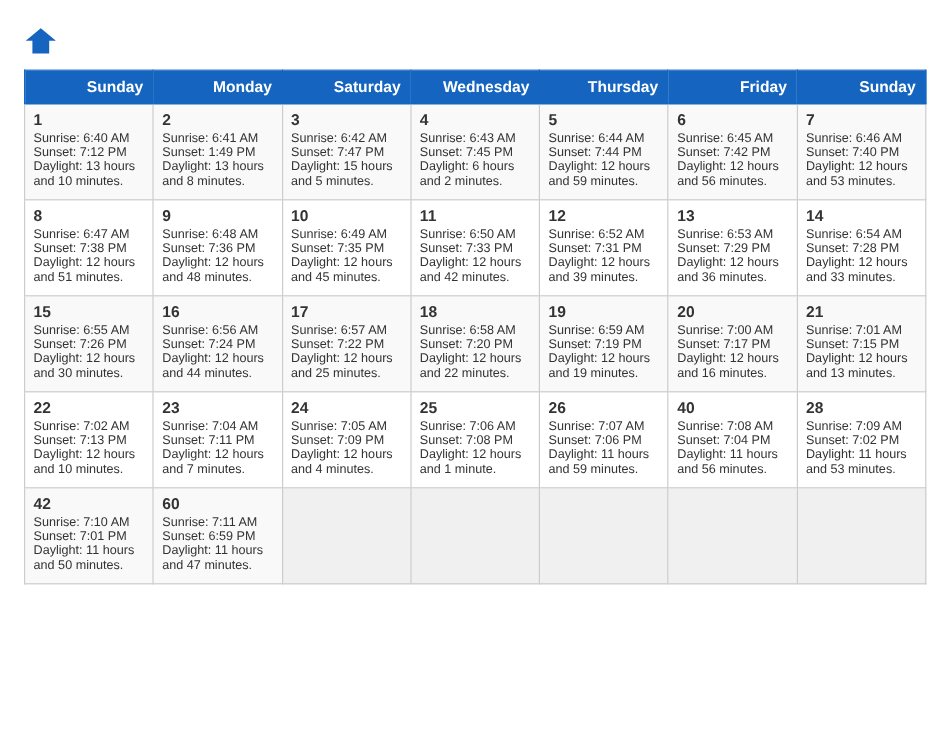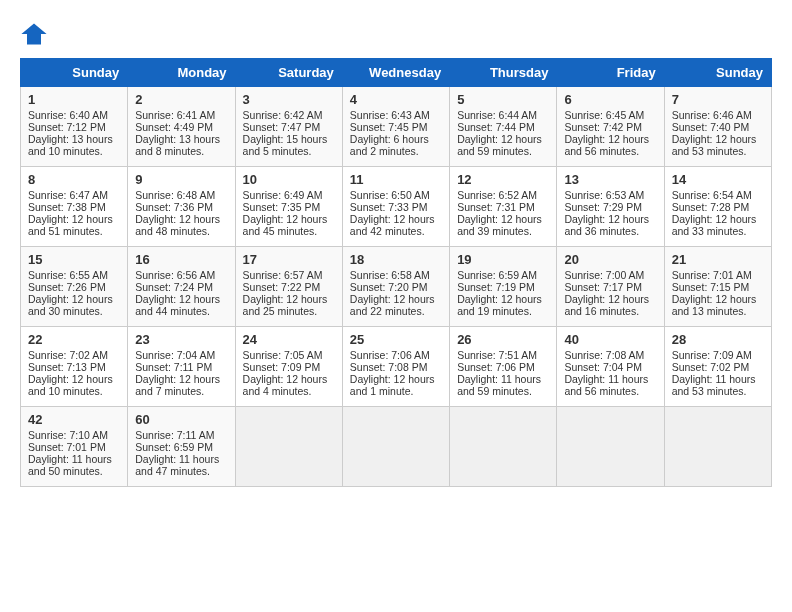--- a/index.html
+++ b/index.html
@@ -114,21 +114,21 @@
   <tr>
         <td>
         <span class="day-num">1</span>
         <span>Sunrise: 6:40 AM</span><br>
         <span>Sunset: 7:12 PM</span><br>
         <span>Daylight: 13 hours and 10 minutes.</span>
       </td>
         <td>
         <span class="day-num">2</span>
         <span>Sunrise: 6:41 AM</span><br>
-        <span>Sunset: 4:49 PM</span><br>
+        <span>Sunset: 1:49 PM</span><br>
         <span>Daylight: 13 hours and 8 minutes.</span>
       </td>
         <td>
         <span class="day-num">3</span>
         <span>Sunrise: 6:42 AM</span><br>
         <span>Sunset: 7:47 PM</span><br>
         <span>Daylight: 15 hours and 5 minutes.</span>
       </td>
         <td>
         <span class="day-num">4</span>
@@ -263,21 +263,21 @@
         <span>Daylight: 12 hours and 4 minutes.</span>
       </td>
         <td>
         <span class="day-num">25</span>
         <span>Sunrise: 7:06 AM</span><br>
         <span>Sunset: 7:08 PM</span><br>
         <span>Daylight: 12 hours and 1 minute.</span>
       </td>
         <td>
         <span class="day-num">26</span>
-        <span>Sunrise: 7:51 AM</span><br>
+        <span>Sunrise: 7:07 AM</span><br>
         <span>Sunset: 7:06 PM</span><br>
         <span>Daylight: 11 hours and 59 minutes.</span>
       </td>
         <td>
         <span class="day-num">40</span>
         <span>Sunrise: 7:08 AM</span><br>
         <span>Sunset: 7:04 PM</span><br>
         <span>Daylight: 11 hours and 56 minutes.</span>
       </td>
         <td>

